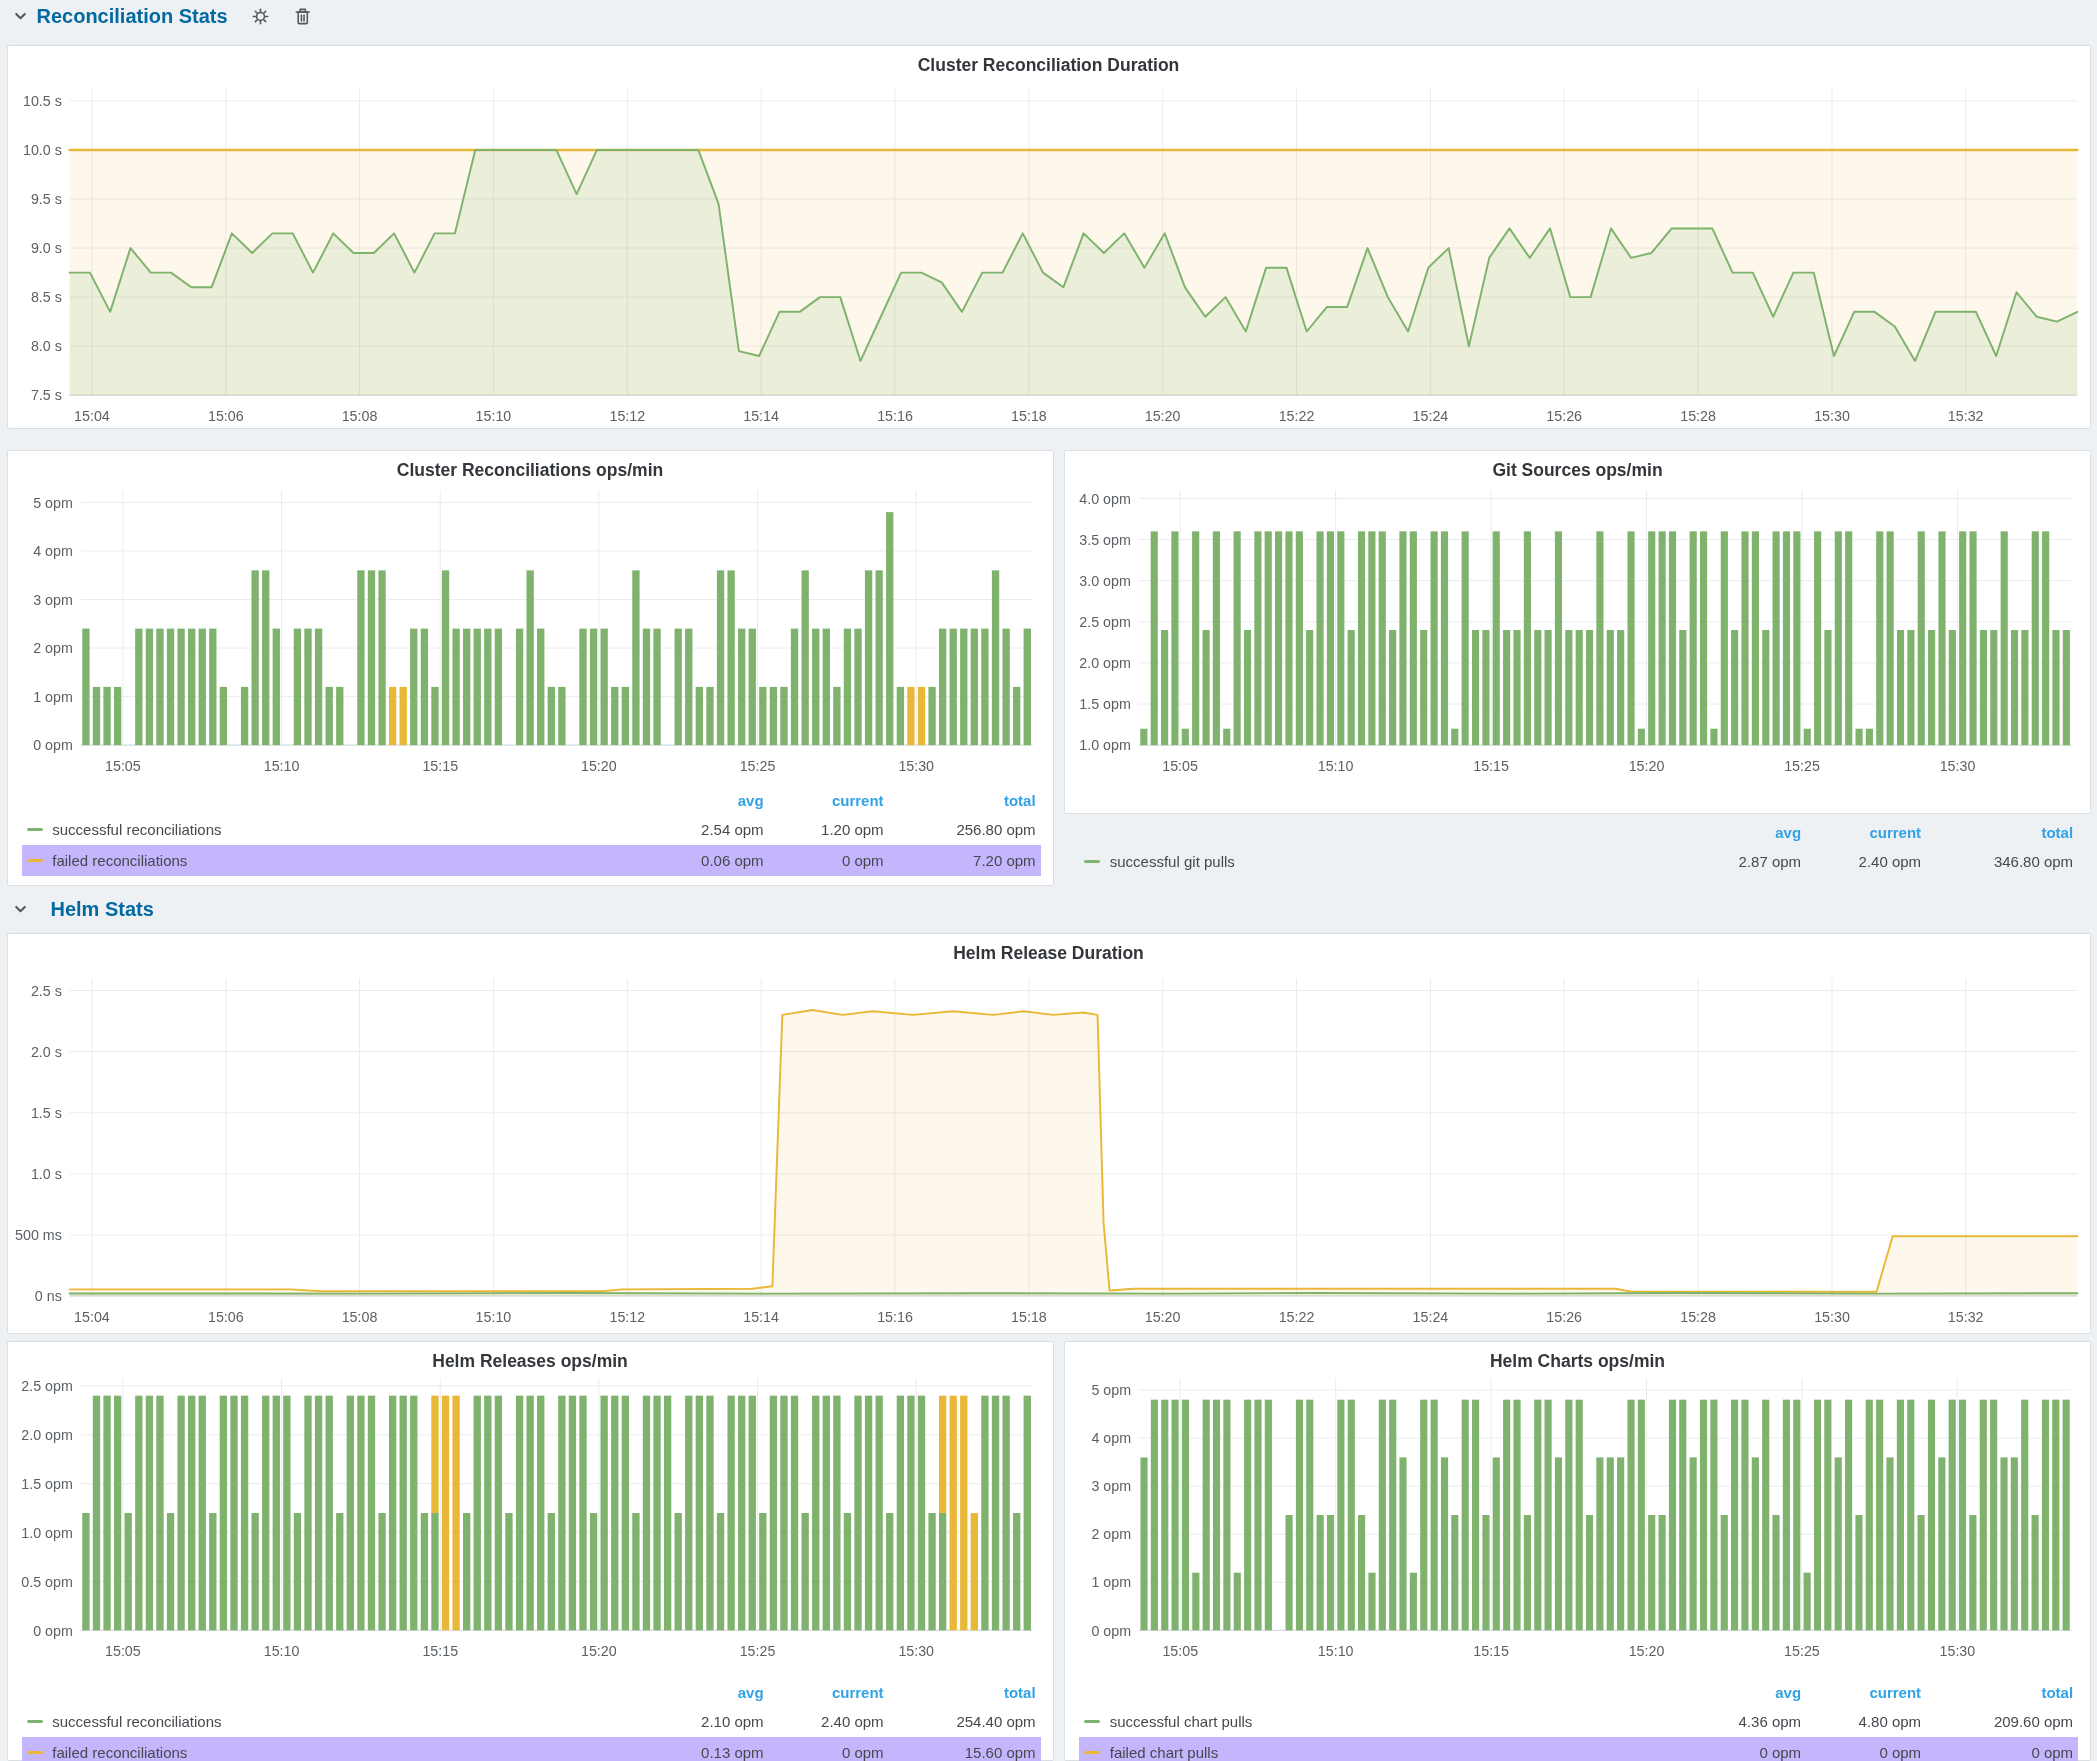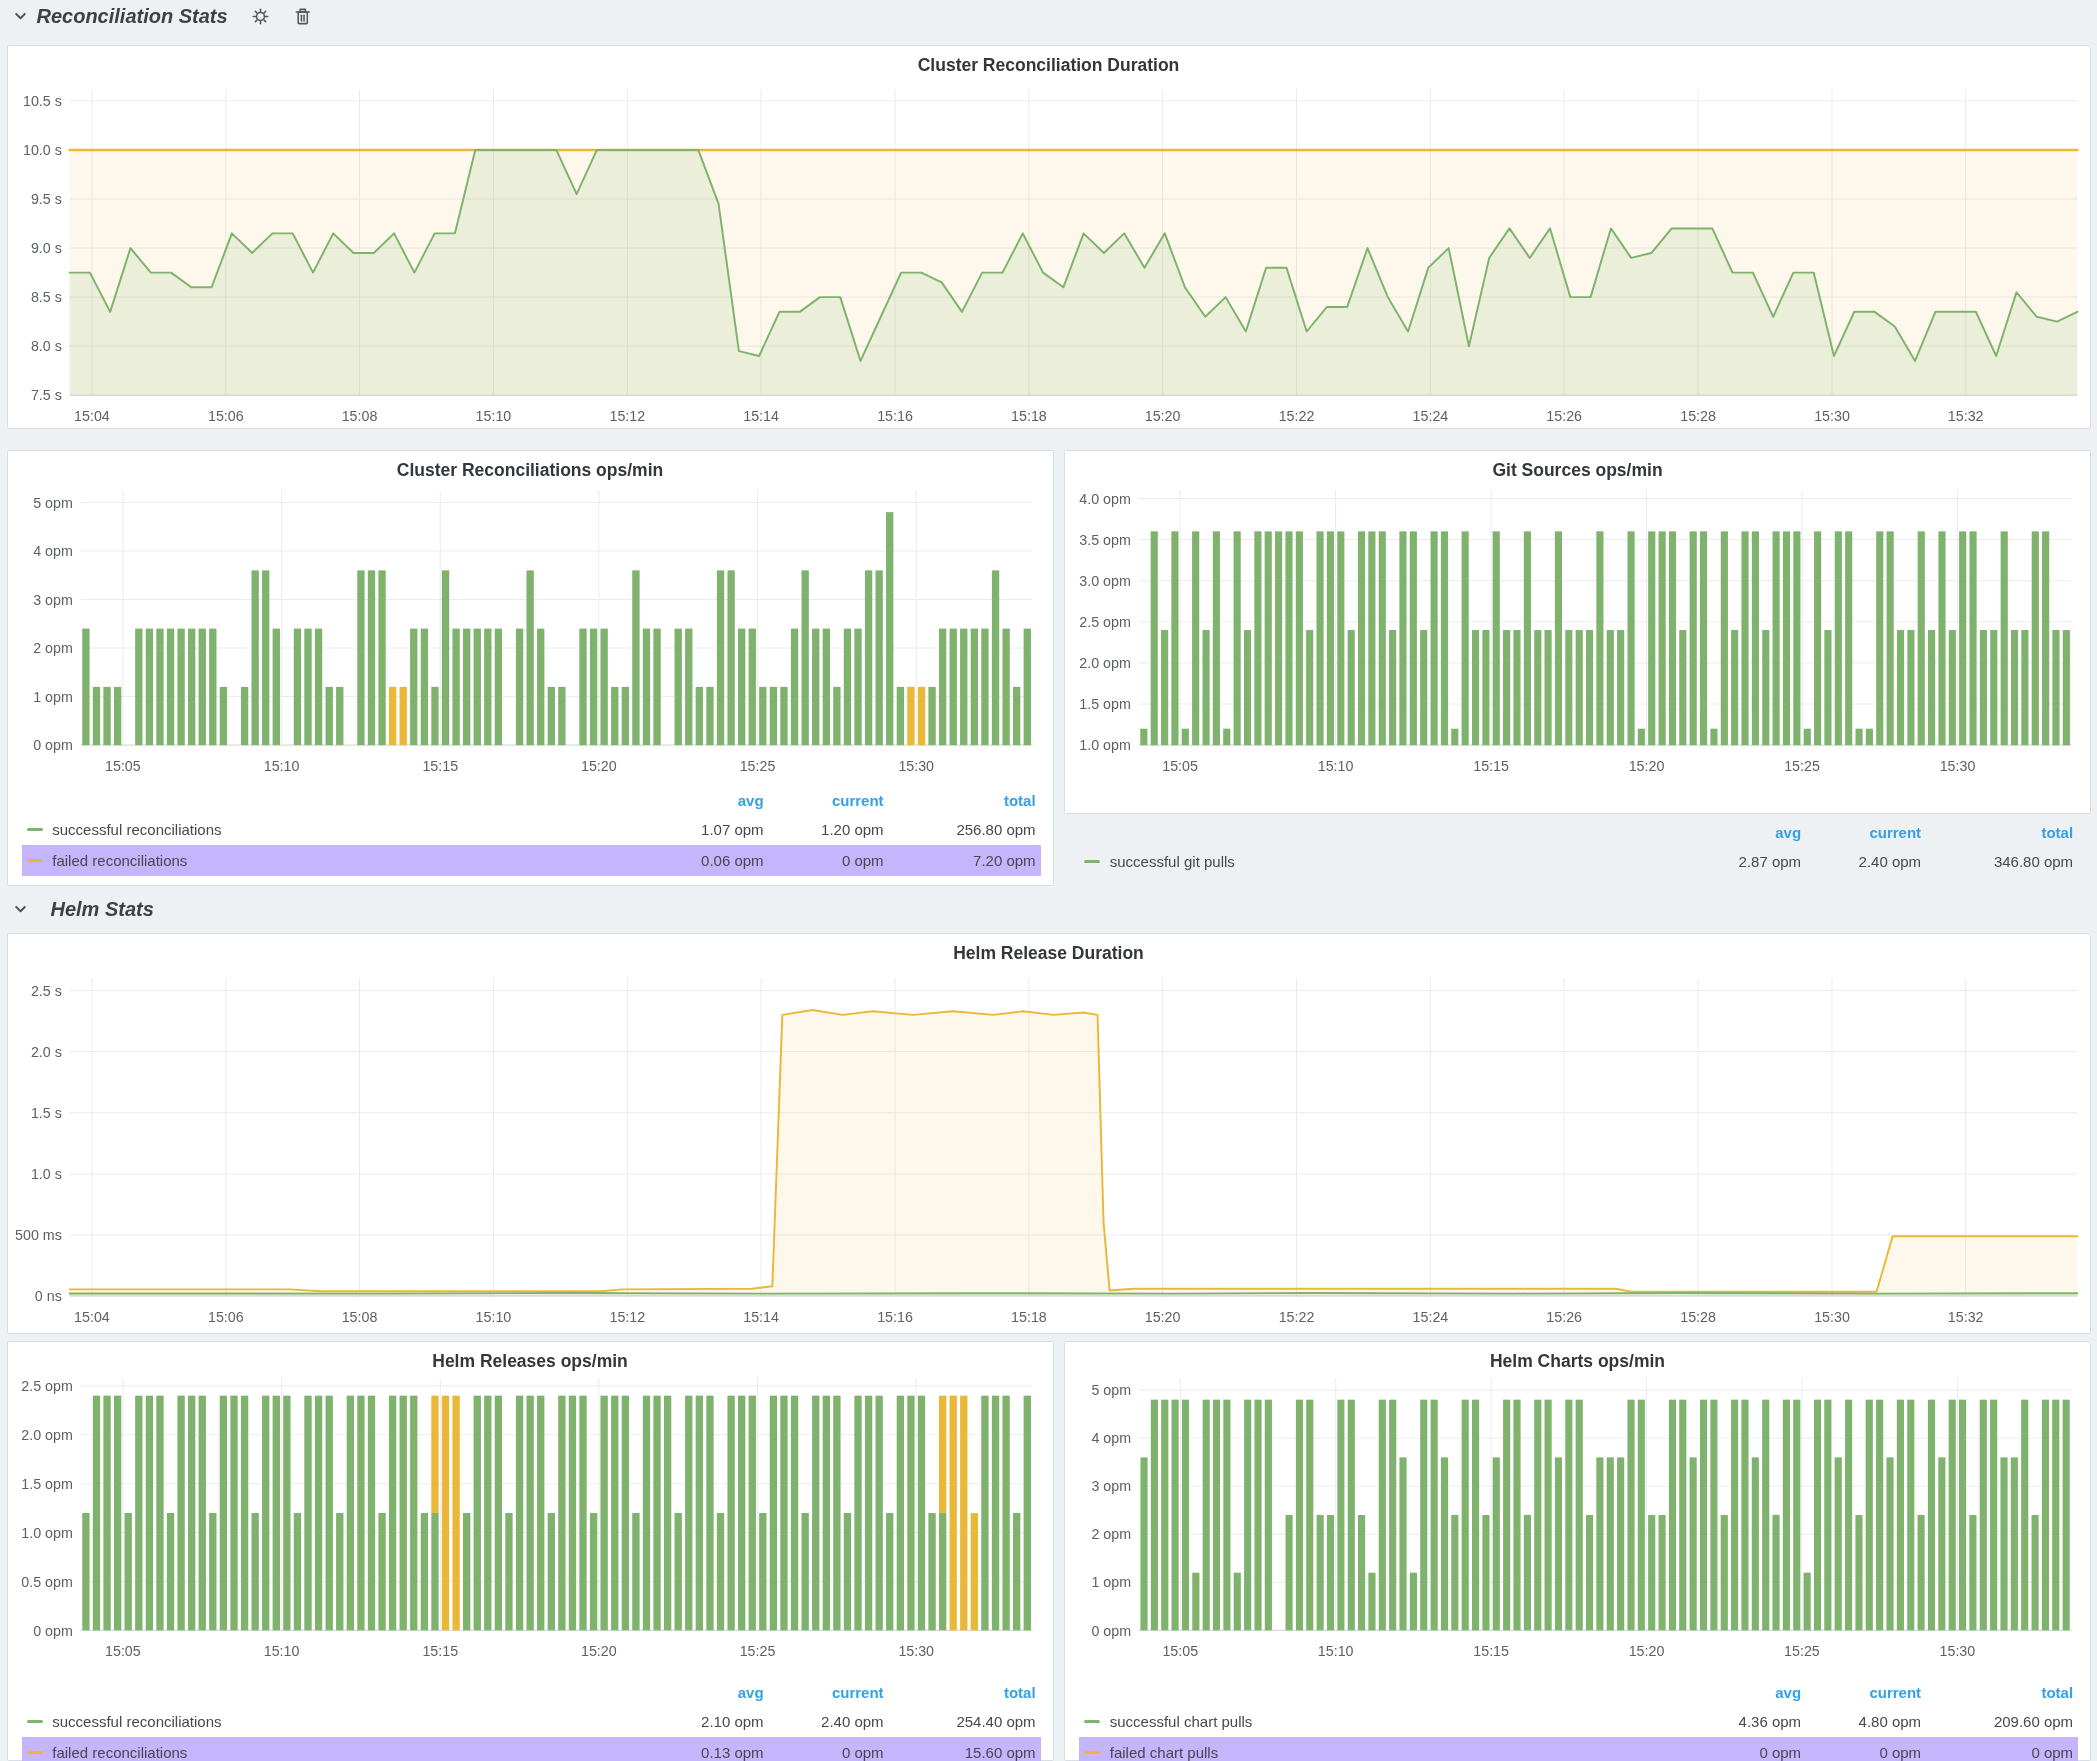--- a/index.html
+++ b/index.html
@@ -6,21 +6,21 @@
   body{
     width:2097px;height:1761px;
     background:#eef1f4;
     font-family:"Liberation Sans","DejaVu Sans",sans-serif;
     color:#33373b;
     position:relative;
     overflow:hidden;
   }
   .sec-h{
     position:absolute;display:flex;align-items:center;
-    font-size:20px;font-weight:700;color:#404040;font-style:italic;
+    font-size:20px;font-weight:700;color:#0369a1;
   }
   #sec1{left:11.7px;top:5.2px;}
   #sec2{left:11.7px;top:898px;gap:14px;}
   .sec-h .chev{margin-right:7.8px;display:flex;}
   .sec-h .tool{margin-left:22px;display:flex;cursor:pointer;}
   .sec-h .tool:first-of-type{margin-left:26px;}
   .panel{
     position:absolute;background:#ffffff;
     border:0.6px solid #d9dee5;border-radius:1.9px;
     box-sizing:border-box;
@@ -269,21 +269,21 @@
   <div class="legend">
     <div class="lg-head">
       <span class="lg-spacer"></span>
       <span class="lg-col">avg</span>
       <span class="lg-col">current</span>
       <span class="lg-col tot">total</span>
     </div>
     <div class="lg-row">
       <span class="dash g"></span>
       <span class="lg-label">successful reconciliations</span>
-      <span class="lg-col">1.07 opm</span>
+      <span class="lg-col">2.54 opm</span>
       <span class="lg-col">1.20 opm</span>
       <span class="lg-col tot">256.80 opm</span>
     </div>
     <div class="lg-row alt">
       <span class="dash o"></span>
       <span class="lg-label">failed reconciliations</span>
       <span class="lg-col">0.06 opm</span>
       <span class="lg-col">0 opm</span>
       <span class="lg-col tot">7.20 opm</span>
     </div>

